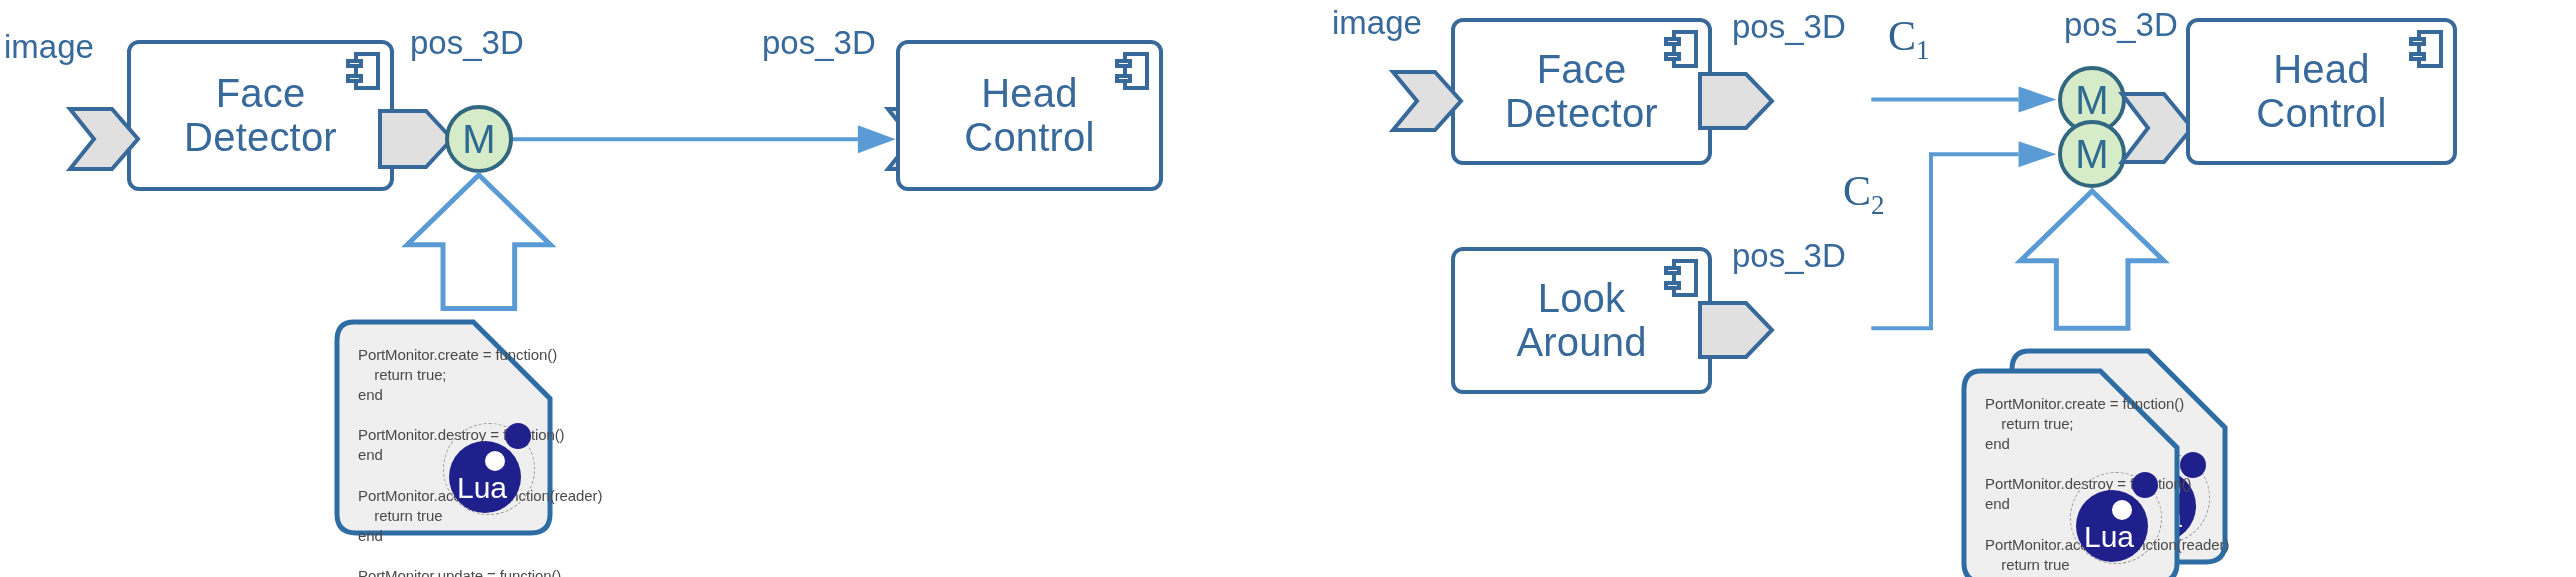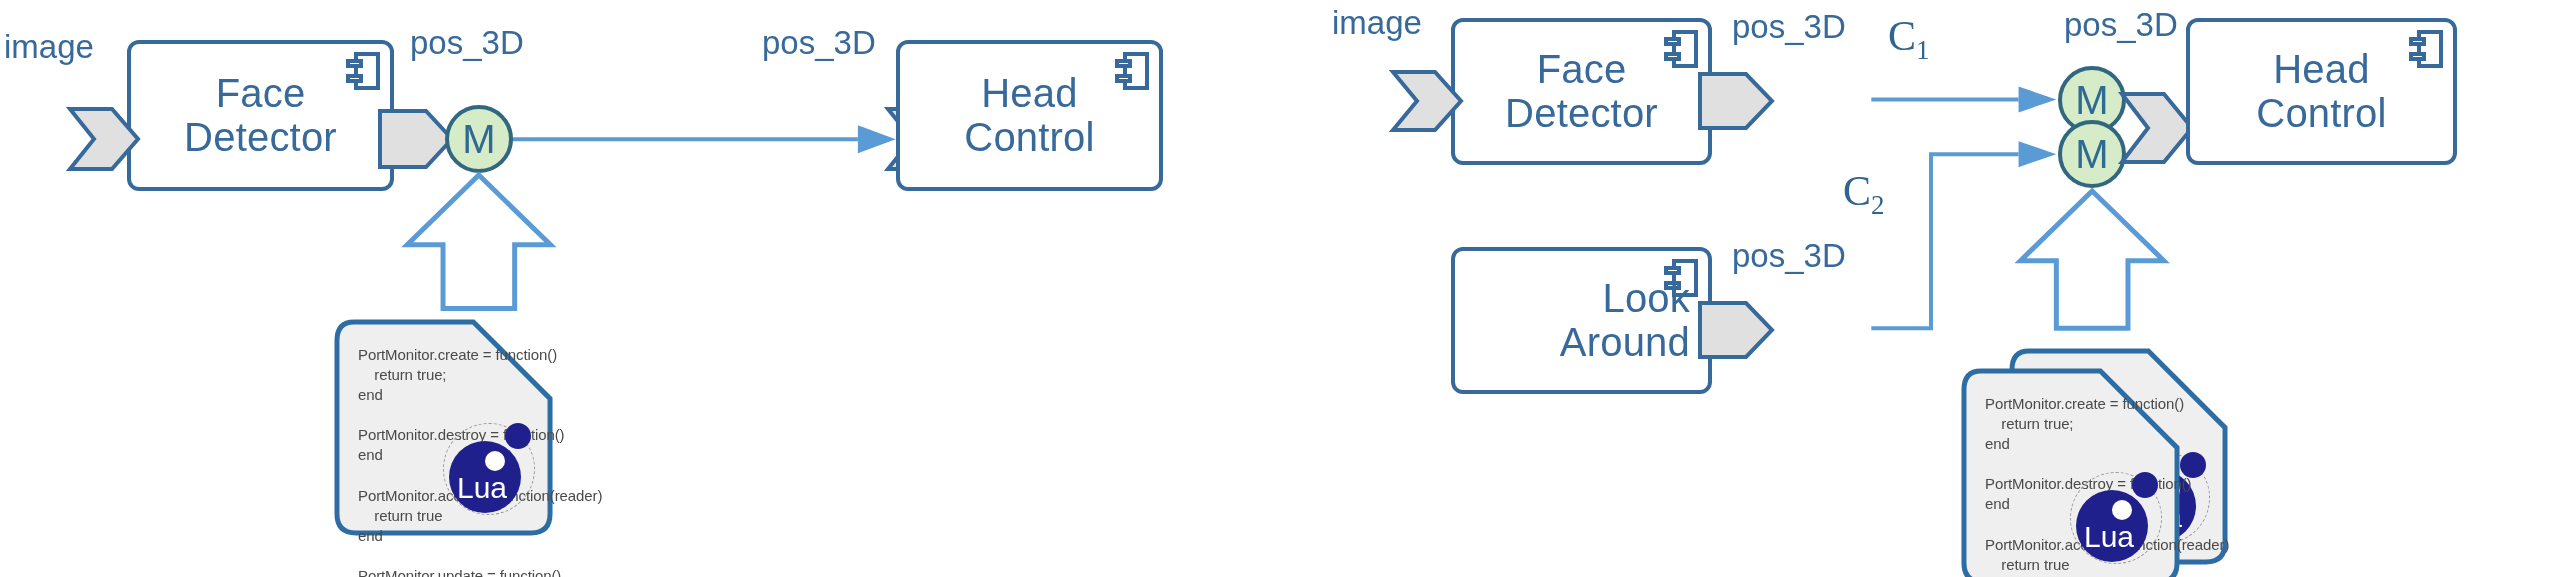--- a/index.html
+++ b/index.html
@@ -176,21 +176,21 @@
       </svg>
     </div>
     <div class="port-label" style="left:448px;top:8px;">pos_3D</div>
 
     <div class="comp" style="left:167px;top:247px;width:261px;height:147px;">
       <div class="uml-icon" style="right:10px;top:8px;">
         <div class="body"></div>
         <div class="tab t1"></div>
         <div class="tab t2"></div>
       </div>
-      <div class="comp-title" style="white-space:pre-line;text-align:right;">Look
+      <div class="comp-title" style="white-space:pre-line;">Look
 Around</div>
     </div>
 
     <div class="port" style="left:414px;top:301px;">
       <svg width="76" height="58" viewBox="0 0 76 58">
         <path d="M2,2 L48,2 L74,29 L48,56 L2,56 Z" fill="#e0e0e0" stroke="#37699b" stroke-width="4"></path>
       </svg>
     </div>
     <div class="port-label" style="left:448px;top:237px;">pos_3D</div>
 

